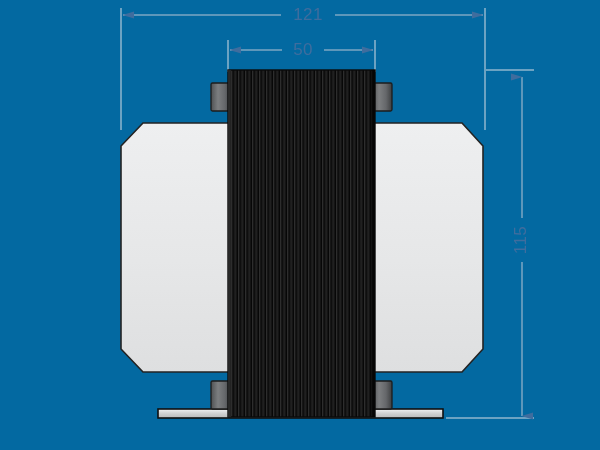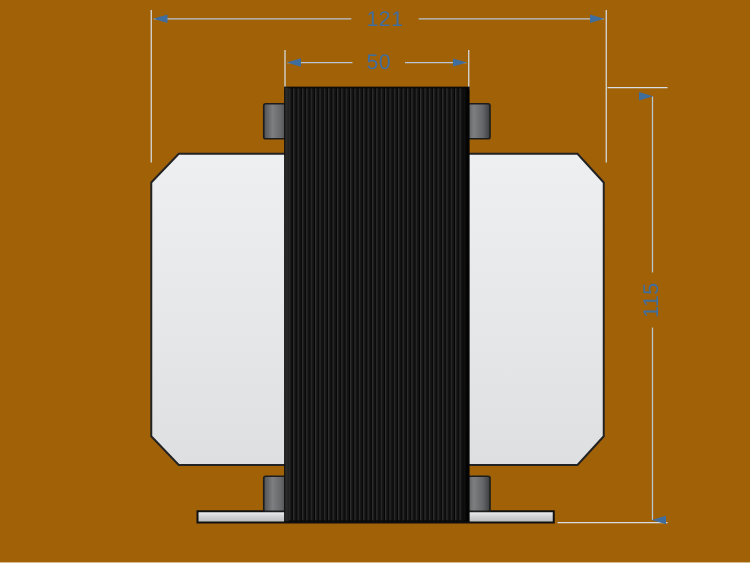--- a/index.html
+++ b/index.html
@@ -7,21 +7,21 @@
     padding: 0;
     background: #ffffff;
   }
   body {
     font-family: "Liberation Sans", sans-serif;
   }
   #drawing-root {
     position: relative;
     width: 600px;
     height: 450px;
-    background: #a16207;
+    background: #0369a1;
     overflow: hidden;
   }
   #drawing-svg {
     position: absolute;
     left: 0;
     top: 0;
     width: 600px;
     height: 450px;
     display: block;
   }

